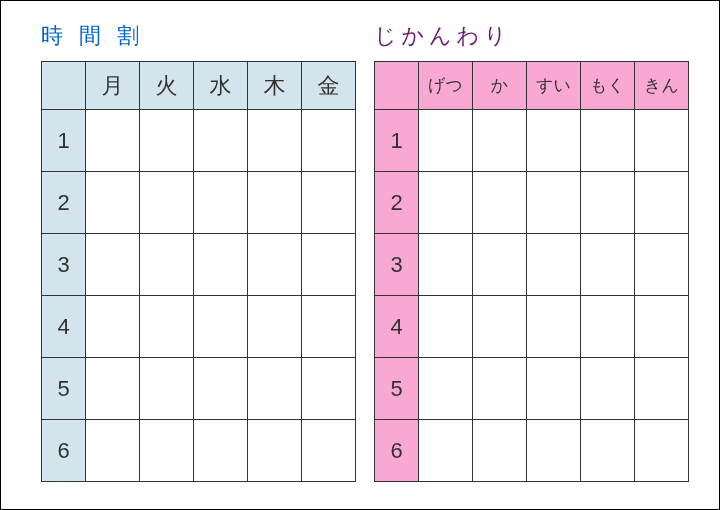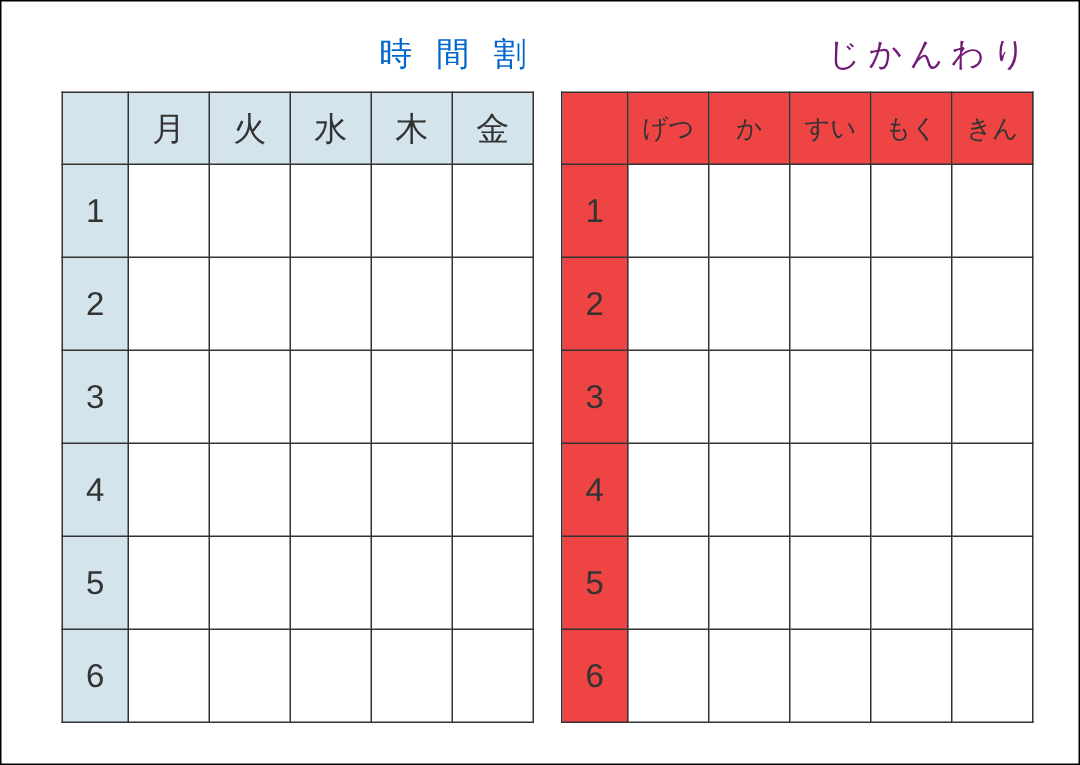--- a/index.html
+++ b/index.html
@@ -12,21 +12,21 @@
       display: flex;
       justify-content: space-between;
       padding: 20px 30px 30px 40px;
     }
     .panel {
       width: 315px;
       display: flex;
       flex-direction: column;
     }
     .title {
-      text-align: right;
+      text-align: left;
       font-size: 22px;
       margin-bottom: 10px;
       font-weight: 500;
       letter-spacing: 5px;
     }
     .left .title { color: #0066cc; }
     .right .title { color: #701a75; }
     table {
       border-collapse: collapse;
       width: 100%;
@@ -38,21 +38,21 @@
       text-align: center;
       font-weight: normal;
       font-size: 22px;
       color: #333;
     }
     thead th {
       height: 48px;
       font-size: 22px;
     }
     .left thead th, .left .period-col { background: #d4e4ed; }
-    .right thead th, .right .period-col { background: #ef4444; margin-left: 36px; }
+    .right thead th, .right .period-col { background: #f9a8d4; margin-left: 36px; }
     .corner { width: 44px; }
     .day-col { width: 54px; }
     .right thead th.day-col { font-size: 17px; }
     .period-col { width: 44px; font-size: 22px; color: #333; }
     td.cell { background: #fff; }
   </style>
 </head>
 <body>
 
 <div class="panel left">

